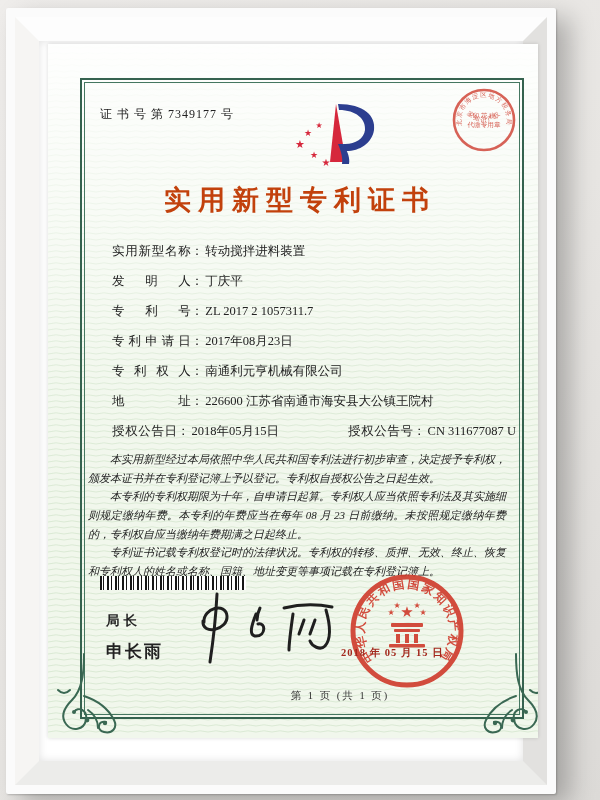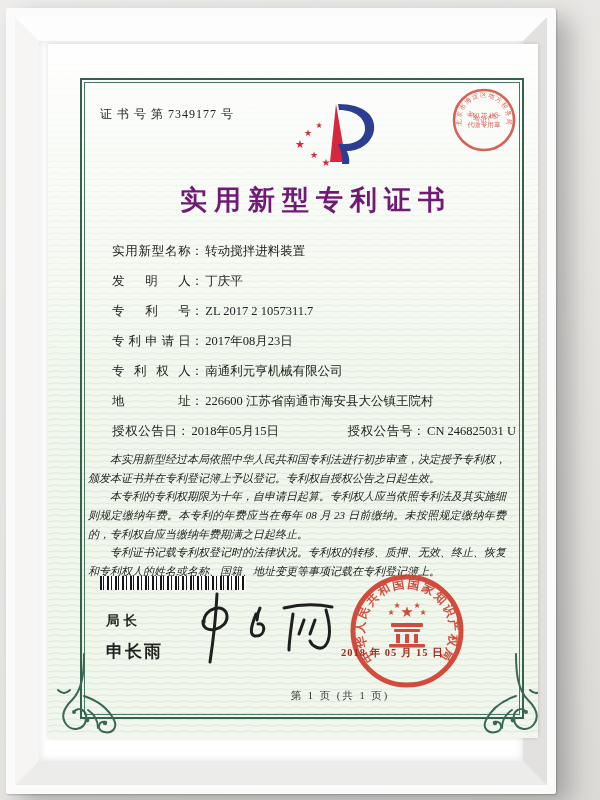--- a/index.html
+++ b/index.html
@@ -39,21 +39,21 @@
   }
   .cert-border{position:absolute;left:32px;top:34px;width:440px;height:637px;border:2px solid #35624f;}
   .cert-border-inner{position:absolute;left:2px;top:2px;right:2px;bottom:2px;border:1px solid #457761;}
   .flourish{position:absolute;width:78px;height:86px;}
   .flourish.bl{left:6px;top:606px;}
   .flourish.br{left:420px;top:606px;transform:scaleX(-1);}
   
   .abs{position:absolute;}
   .cert-no{left:52px;top:62px;font-size:12px;letter-spacing:1px;}
   .logo{left:238px;top:56px;width:100px;height:72px;}
-  .title{left:32px;top:138px;width:440px;text-align:center;font-size:27px;font-weight:bold;letter-spacing:7px;color:#701a75;padding-left:16px;}
+  .title{left:32px;top:138px;width:440px;text-align:center;font-size:27px;font-weight:bold;letter-spacing:7px;color:#c2410c;}
   .field{left:52px;font-size:12.5px;white-space:nowrap;}
   .flbl{display:inline-block;width:6.3em;text-align:justify;text-align-last:justify;margin-left:12px;}
   .flbl.short{width:5.2em;}
   .fval{margin-left:2px;}
   .grant-row{left:52px;right:22px;display:flex;justify-content:space-between;font-size:12.5px;white-space:nowrap;}
   .paras{left:40px;top:406px;width:418px;font-size:11px;line-height:1.7;text-align:justify;}
   .paras p{margin:0;text-indent:2em;font-style:italic;}
   .barcode{left:52px;top:532px;width:146px;height:14px;
     background:repeating-linear-gradient(90deg,#151515 0 2px,#fff 2px 3px,#151515 3px 4px,#fff 4px 7px,#151515 7px 9px,#fff 9px 11px,#151515 11px 12px,#fff 12px 15px);}
   .director-title{left:58px;top:568px;font-size:13.5px;font-weight:600;letter-spacing:4px;}
@@ -268,21 +268,21 @@
     <span class="flbl">专利申请日</span><span>：</span><span class="fval">2017年08月23日</span>
   </div>
   <div class="abs field" style="top:319px">
     <span class="flbl">专利权人</span><span>：</span><span class="fval">南通利元亨机械有限公司</span>
   </div>
   <div class="abs field" style="top:349px">
     <span class="flbl">地址</span><span>：</span><span class="fval">226600 江苏省南通市海安县大公镇王院村</span>
   </div>
   <div class="abs grant-row" style="top:379px">
     <span><span class="flbl short">授权公告日</span><span>：</span><span class="fval">2018年05月15日</span></span>
-    <span><span class="flbl short">授权公告号</span><span>：</span><span class="fval">CN 246825031 U</span></span>
+    <span><span class="flbl short">授权公告号</span><span>：</span><span class="fval">CN 311677087 U</span></span>
   </div>
 
   <div class="abs paras">
     <p>本实用新型经过本局依照中华人民共和国专利法进行初步审查，决定授予专利权，颁发本证书并在专利登记簿上予以登记。专利权自授权公告之日起生效。</p>
     <p>本专利的专利权期限为十年，自申请日起算。专利权人应当依照专利法及其实施细则规定缴纳年费。本专利的年费应当在每年 08 月 23 日前缴纳。未按照规定缴纳年费的，专利权自应当缴纳年费期满之日起终止。</p>
     <p>专利证书记载专利权登记时的法律状况。专利权的转移、质押、无效、终止、恢复和专利权人的姓名或名称、国籍、地址变更等事项记载在专利登记簿上。</p>
   </div>
 
   <div class="abs barcode"></div>
 

